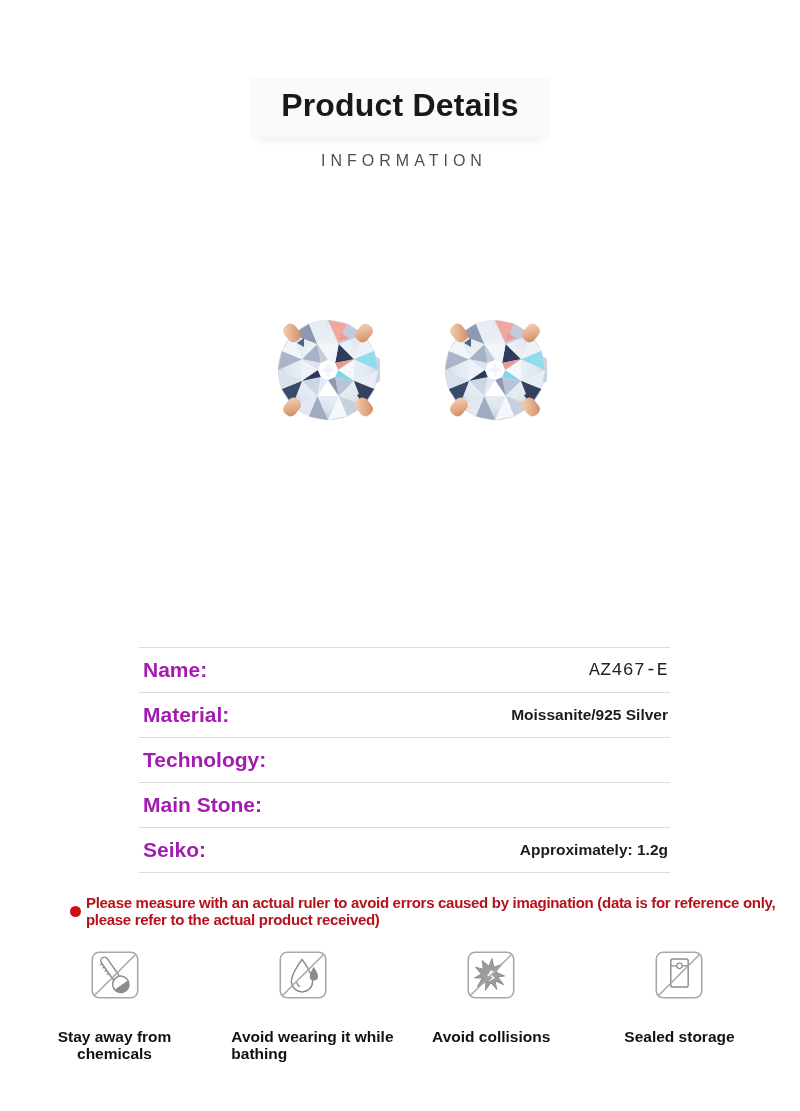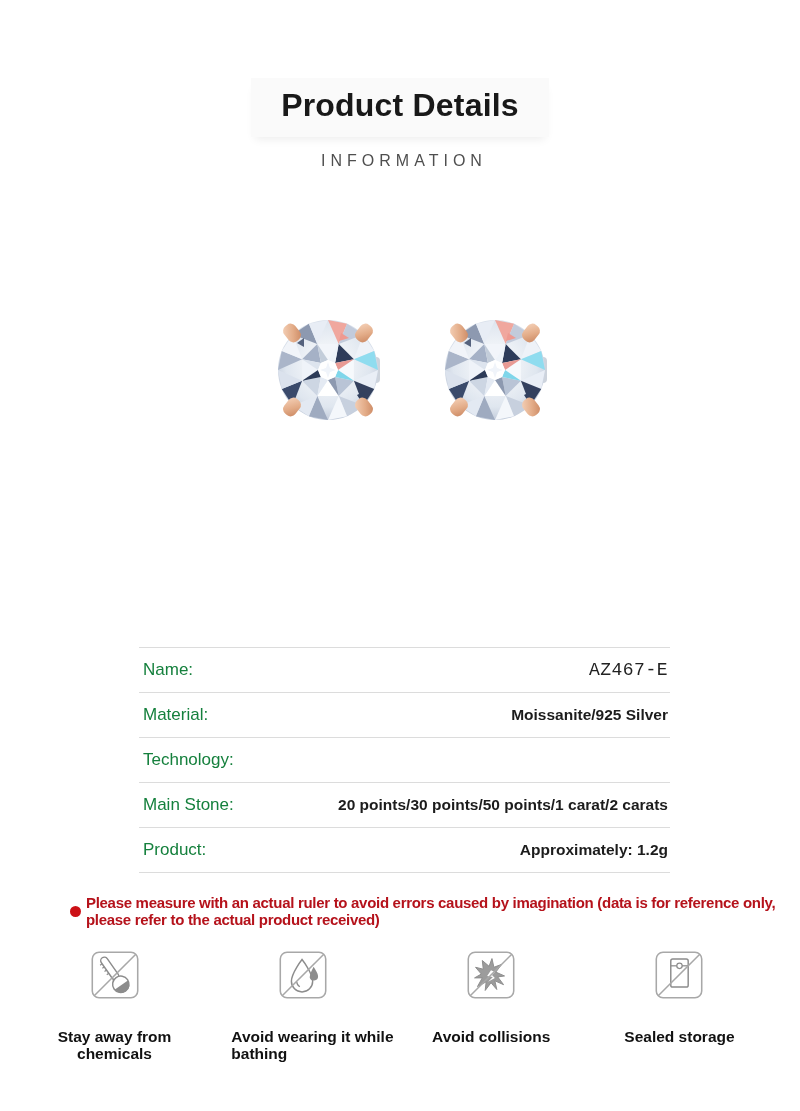--- a/index.html
+++ b/index.html
@@ -30,21 +30,21 @@
   .hero svg{transform:translateX(11px);}
   
   .spec-table{
     width:531px;margin:208px auto 0 139px;
     border-top:1px solid #dcdcdc;
   }
   .spec-row{
     display:flex;justify-content:space-between;align-items:center;
     height:44px;border-bottom:1px solid #dcdcdc;
   }
-  .spec-label{font-size:17px;font-weight:normal;color:#15803d;padding-left:4px;}
+  .spec-label{font-size:21px;font-weight:bold;color:#a21caf;padding-left:4px;}
   .spec-value{font-size:15.5px;font-weight:bold;color:#1c1c1c;text-align:center;padding-right:2px;}
   .spec-value.mono{
     font-family:"Liberation Mono", monospace;
     font-size:18px;font-weight:400;letter-spacing:.5px;color:#222;
   }
   
   .notice{
     display:flex;align-items:center;
     margin:21px 0 0 70px;width:710px;
   }
@@ -158,24 +158,23 @@
     </div>
     <div class="spec-row">
       <span class="spec-label">Material:</span>
       <span class="spec-value">Moissanite/925 Silver</span>
     </div>
     <div class="spec-row">
       <span class="spec-label">Technology:</span>
     </div>
     <div class="spec-row">
       <span class="spec-label">Main Stone:</span>
-      <span class="spec-value">20 points/30 points/50 points/1 carat/2 carats</span>
-    </div>
-    <div class="spec-row">
-      <span class="spec-label">Product:</span>
+    </div>
+    <div class="spec-row">
+      <span class="spec-label">Seiko:</span>
       <span class="spec-value">Approximately: 1.2g</span>
     </div>
   </div>
 
   <div class="notice">
     <span class="notice-bullet" style="background:#cc1016;"></span>
     <span class="notice-text" style="color:#b5121b;">Please measure with an actual ruler to avoid errors caused by imagination (data is for reference only, please refer to the actual product received)</span>
   </div>
 
   <div class="care-row">

